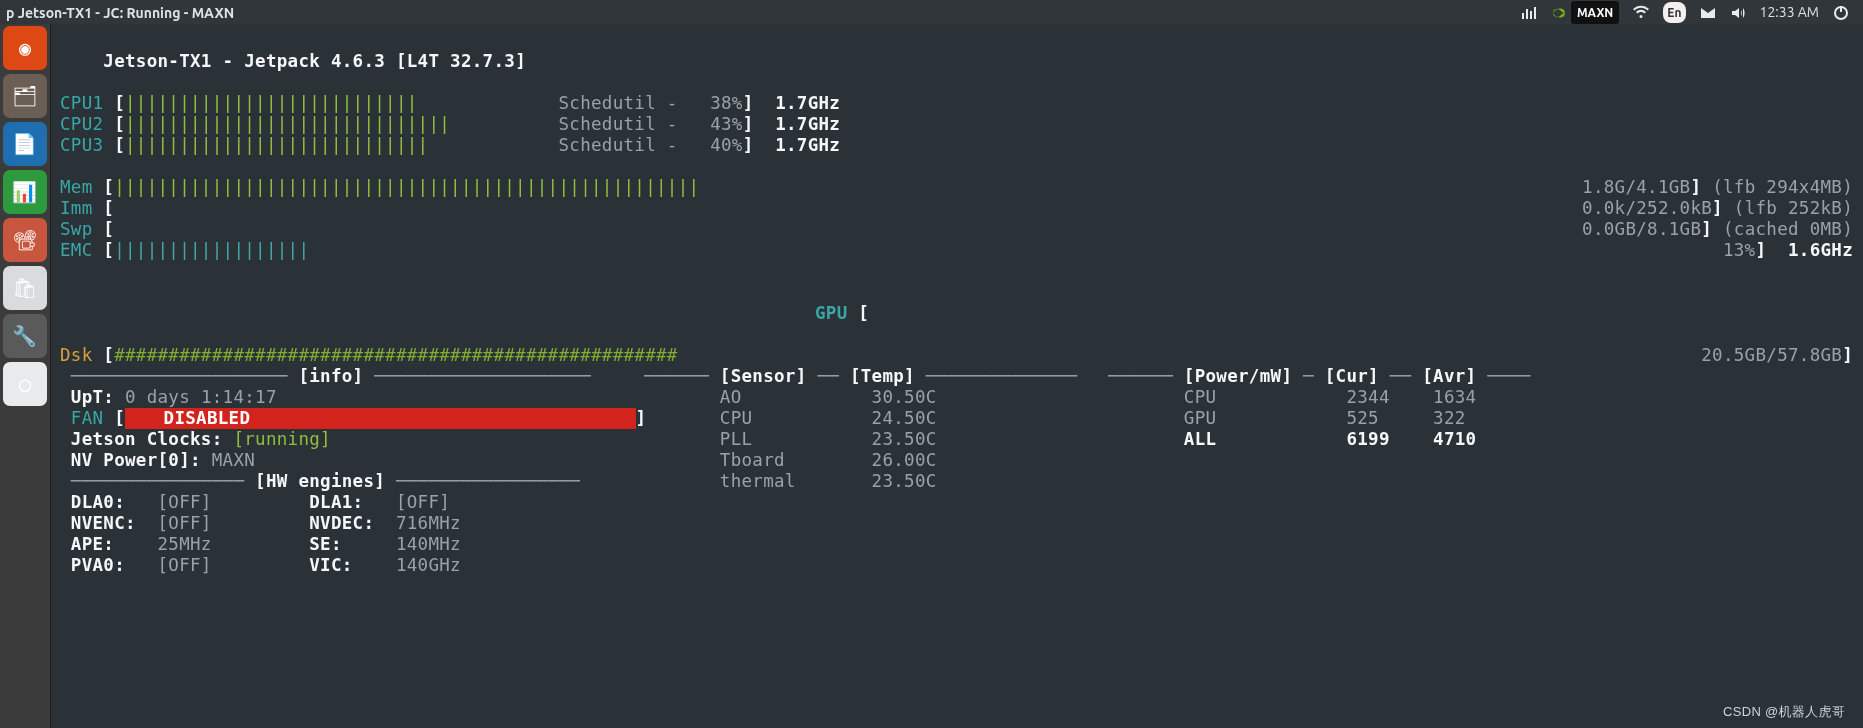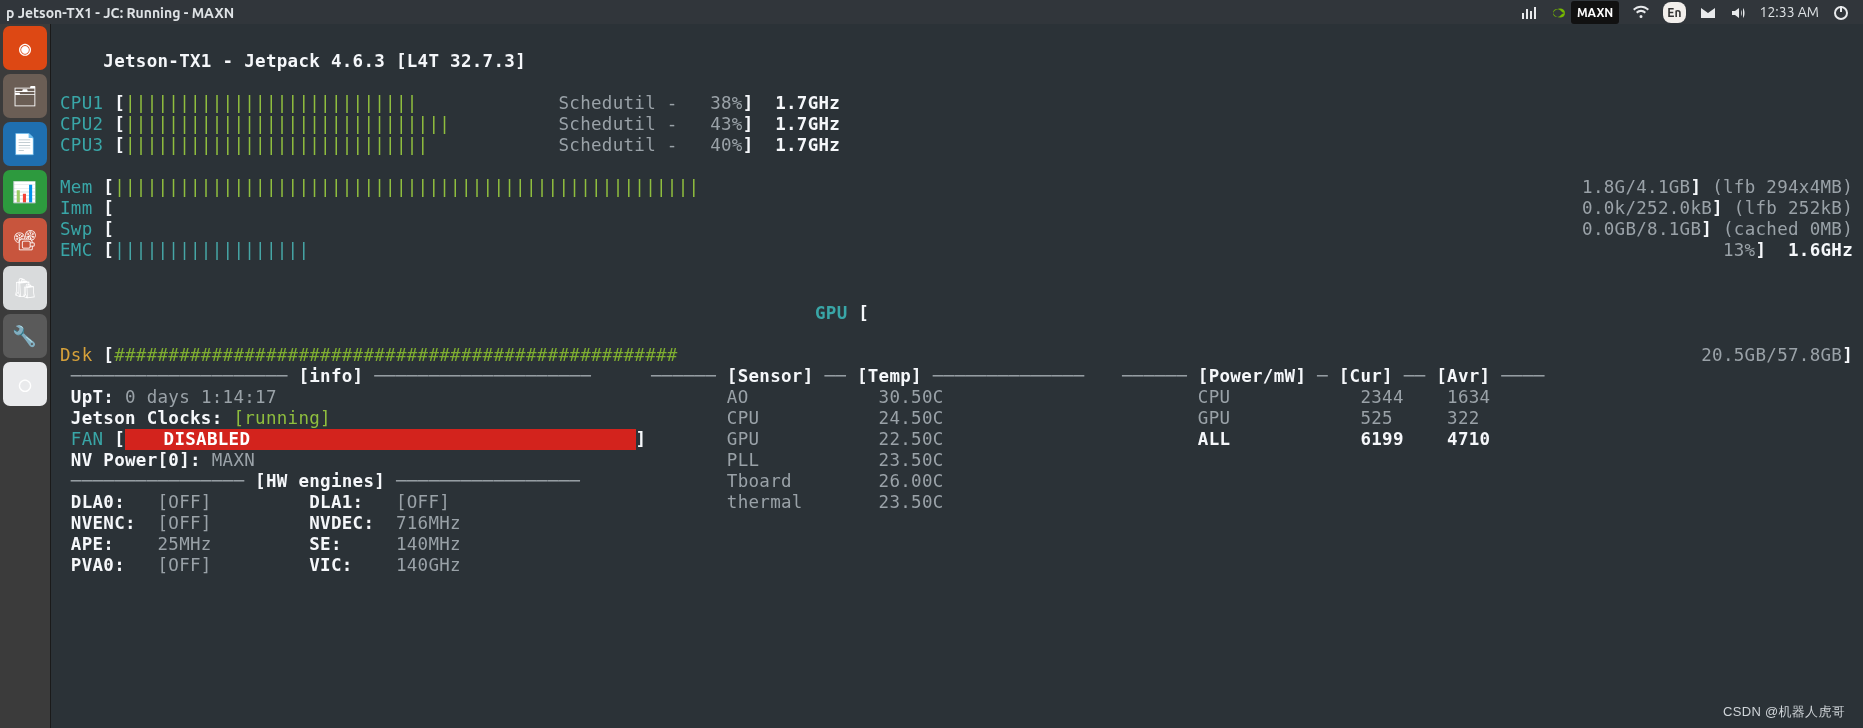--- a/index.html
+++ b/index.html
@@ -126,43 +126,42 @@
   <div class="row" id="emc-row"><span class="teal">EMC </span><span class="wht">[</span><span class="bar-cyan">||||||||||||||||||</span><span style="float:right"><span class="gry">13%</span><span class="wht">]  1.6GHz</span></span></div>
 
   <div class="row">&nbsp;</div>
 
   <div class="row">
 <span style="display:inline-block;width:755px"></span><span class="teal bold">GPU</span> <span class="wht">[</span>
   </div>
 
   <div class="row" id="dsk-row"><span class="yel">Dsk </span><span class="wht">[</span><span class="grn2">####################################################</span><span style="float:right"><span class="gry">20.5GB/57.8GB</span><span class="wht">]</span></span></div>
 
-  <div style="display:flex;gap:11px">
+  <div style="display:flex;gap:4px">
 
     <div style="width:580px">
       <div class="row"> <span class="gry">──────────────────── </span><span class="boxtitle">[info]</span><span class="gry"> ────────────────────</span></div>
       <div class="row"> <span class="wht">UpT:</span> <span class="gry">0 days 1:14:17</span></div>
+      <div class="row"> <span class="teal">FAN</span> <span class="wht">[</span><span class="fanbox">&nbsp;&nbsp;&nbsp;<span>DISABLED</span>&nbsp;&nbsp;&nbsp;&nbsp;&nbsp;&nbsp;&nbsp;&nbsp;&nbsp;&nbsp;&nbsp;&nbsp;&nbsp;&nbsp;&nbsp;&nbsp;&nbsp;&nbsp;&nbsp;&nbsp;&nbsp;&nbsp;&nbsp;&nbsp;&nbsp;&nbsp;&nbsp;&nbsp;&nbsp;&nbsp;&nbsp;&nbsp;&nbsp;&nbsp;&nbsp;</span><span class="wht">]</span></div>
       <div class="row"> <span class="wht">Jetson Clocks:</span> <span class="grn">[running]</span></div>
-      <div class="row"> <span class="teal">FAN</span> <span class="wht">[</span><span class="fanbox">&nbsp;&nbsp;&nbsp;<span>DISABLED</span>&nbsp;&nbsp;&nbsp;&nbsp;&nbsp;&nbsp;&nbsp;&nbsp;&nbsp;&nbsp;&nbsp;&nbsp;&nbsp;&nbsp;&nbsp;&nbsp;&nbsp;&nbsp;&nbsp;&nbsp;&nbsp;&nbsp;&nbsp;&nbsp;&nbsp;&nbsp;&nbsp;&nbsp;&nbsp;&nbsp;&nbsp;&nbsp;&nbsp;&nbsp;&nbsp;</span><span class="wht">]</span></div>
       <div class="row"> <span class="wht">NV Power[0]:</span> <span class="gry">MAXN</span></div>
       <div class="row"> <span class="gry">──────────────── </span><span class="boxtitle">[HW engines]</span><span class="gry"> ─────────────────</span></div>
       <div id="hw-rows">
           <div class="row"> <span class="wht">DLA0:   </span><span class="gry">[OFF]         </span><span class="wht">DLA1:   </span><span class="gry">[OFF]</span></div>
           <div class="row"> <span class="wht">NVENC:  </span><span class="gry">[OFF]         </span><span class="wht">NVDEC:  </span><span class="gry">716MHz</span></div>
           <div class="row"> <span class="wht">APE:    </span><span class="gry">25MHz         </span><span class="wht">SE:     </span><span class="gry">140MHz</span></div>
           <div class="row"> <span class="wht">PVA0:   </span><span class="gry">[OFF]         </span><span class="wht">VIC:    </span><span class="gry">140GHz</span></div>
         </div>
     </div>
 
     <div style="width:460px">
       <div class="row"><span class="gry">────── </span><span class="boxtitle">[Sensor]</span><span class="gry"> ── </span><span class="boxtitle">[Temp]</span><span class="gry"> ──────────────</span></div>
       <div id="sensor-rows">
           <div class="row">       <span class="gry">AO            30.50C</span></div>
           <div class="row">       <span class="gry">CPU           24.50C</span></div>
-          <div class="row">       <span class="gry">GPU           22.50C</span></div>
           <div class="row">       <span class="gry">PLL           23.50C</span></div>
           <div class="row">       <span class="gry">Tboard        26.00C</span></div>
           <div class="row">       <span class="gry">thermal       23.50C</span></div>
         </div>
     </div>
 
     <div style="flex:1">
       <div class="row"><span class="gry">────── </span><span class="boxtitle">[Power/mW]</span><span class="gry"> ─ </span><span class="boxtitle">[Cur]</span><span class="gry"> ── </span><span class="boxtitle">[Avr]</span><span class="gry"> ────</span></div>
       <div id="power-rows">
           <div class="row">       <span class="gry">CPU            2344    1634</span></div>

